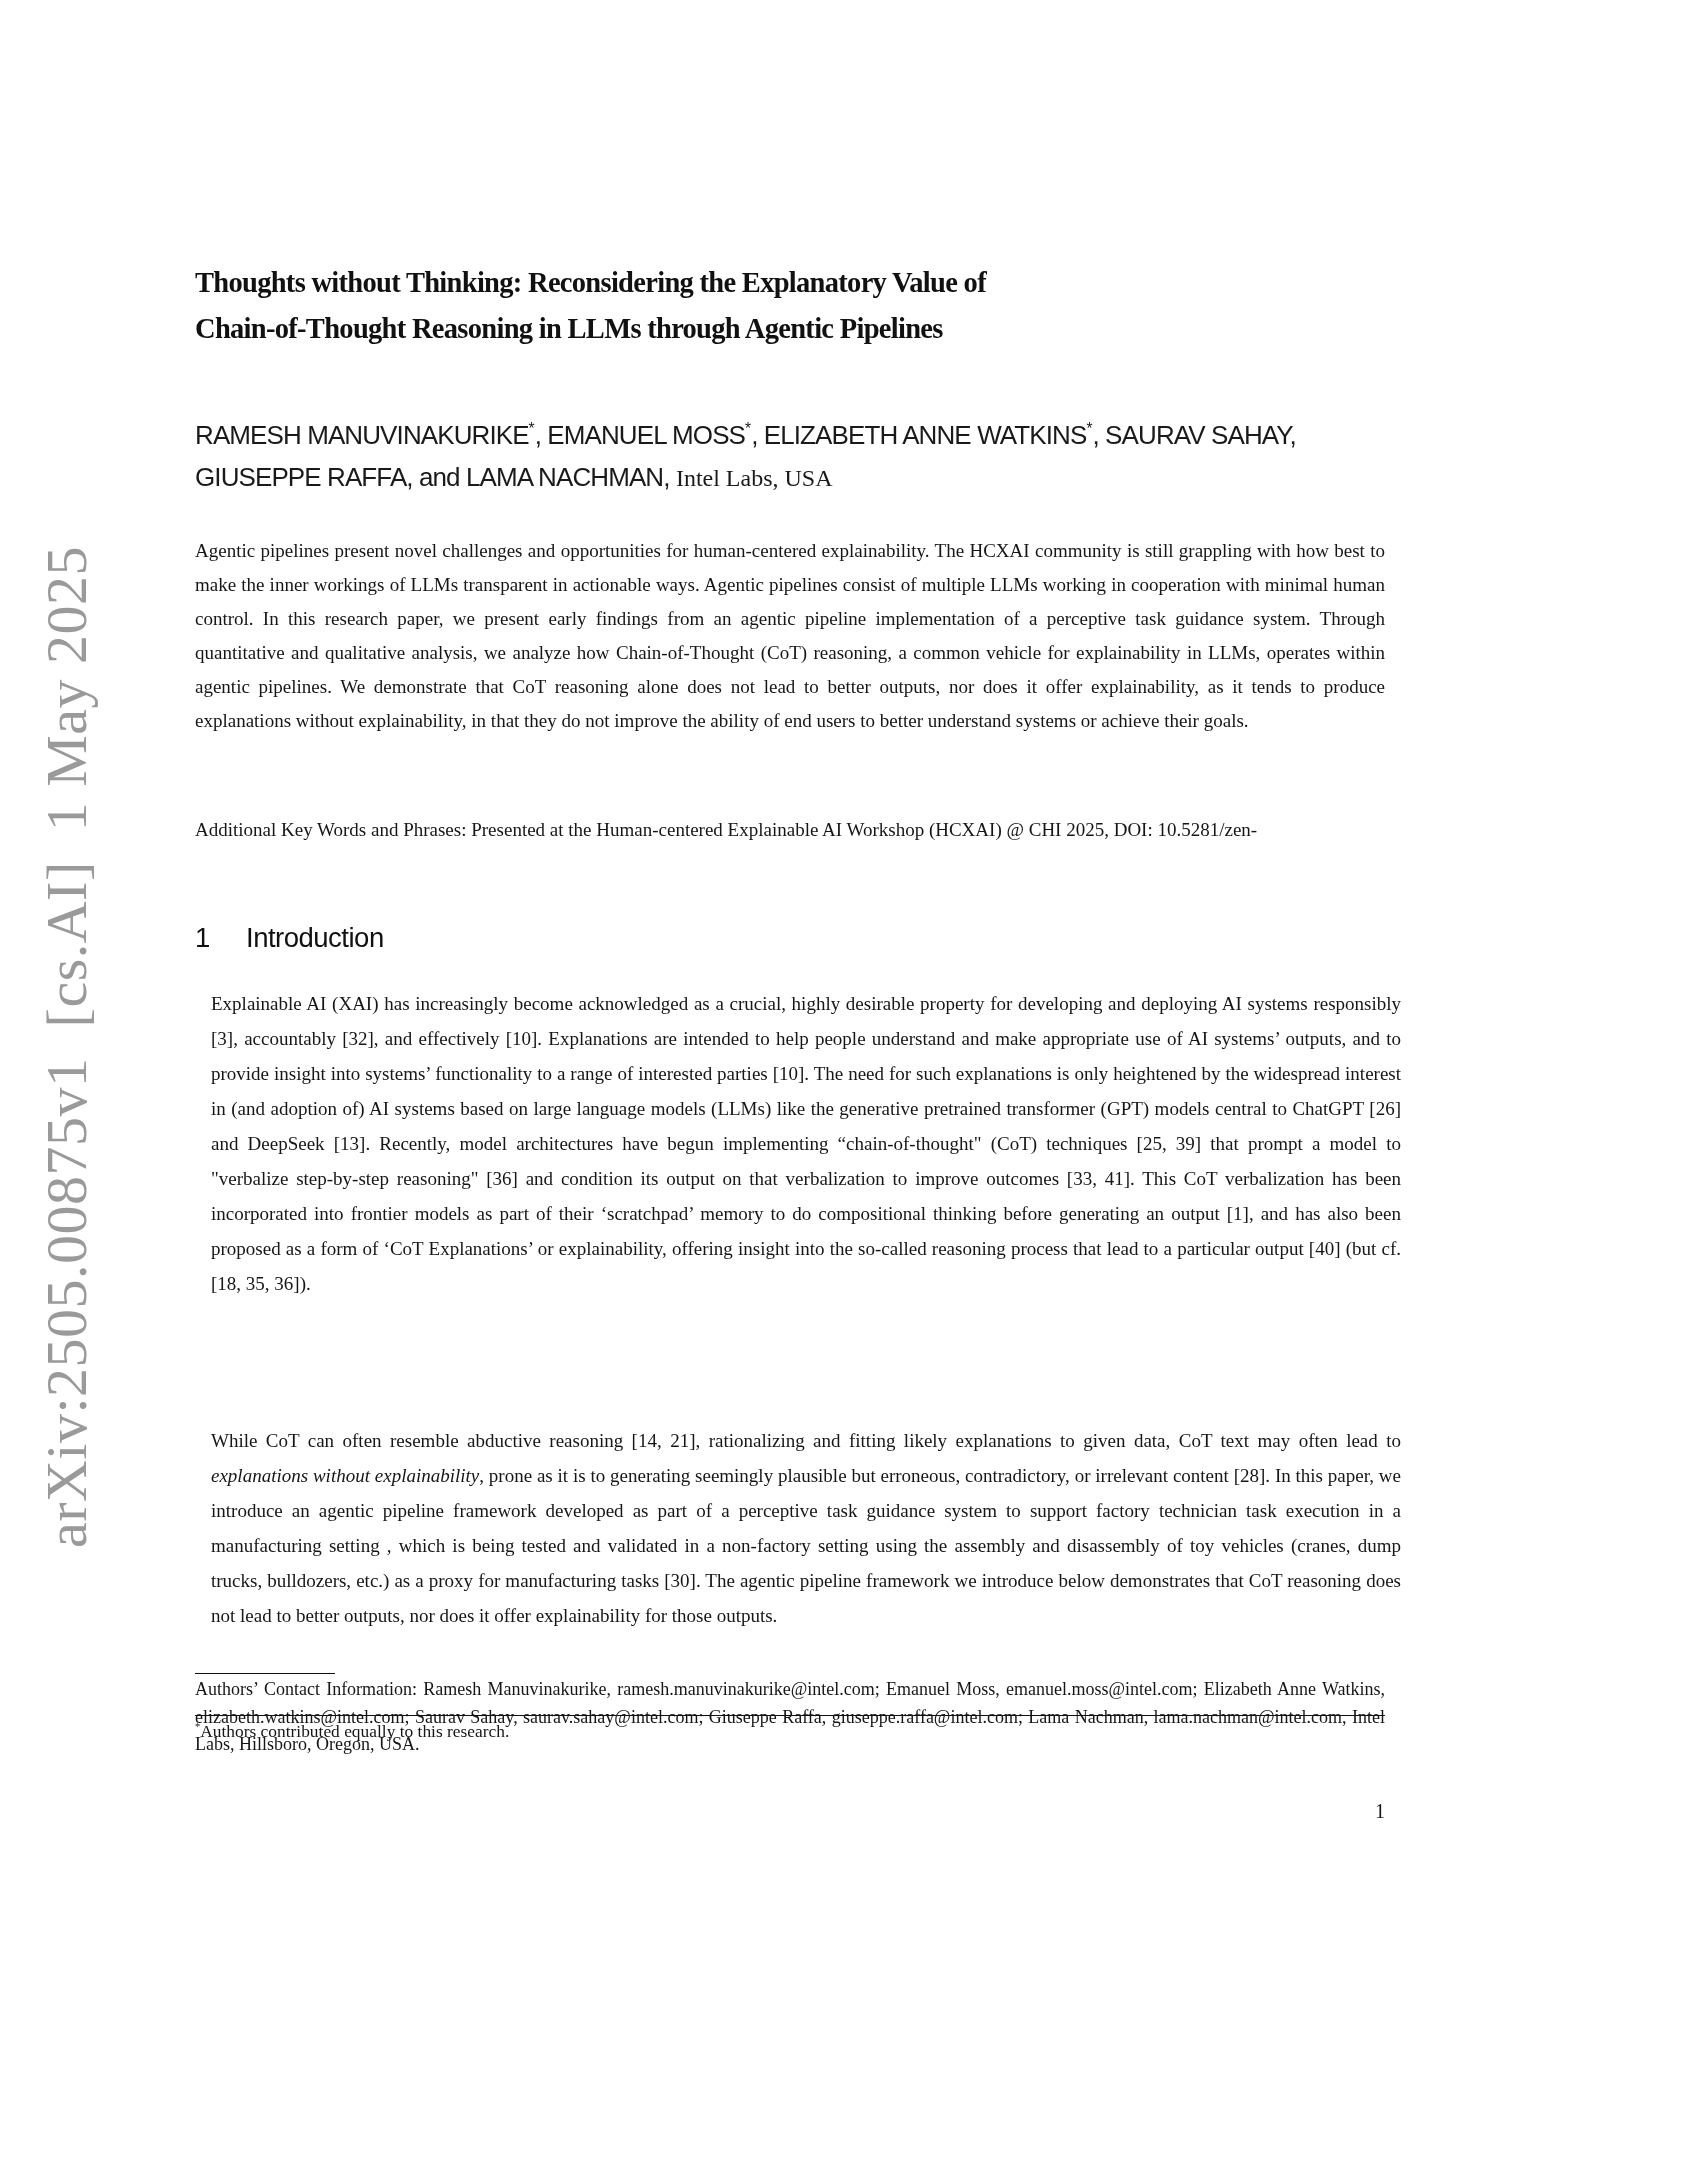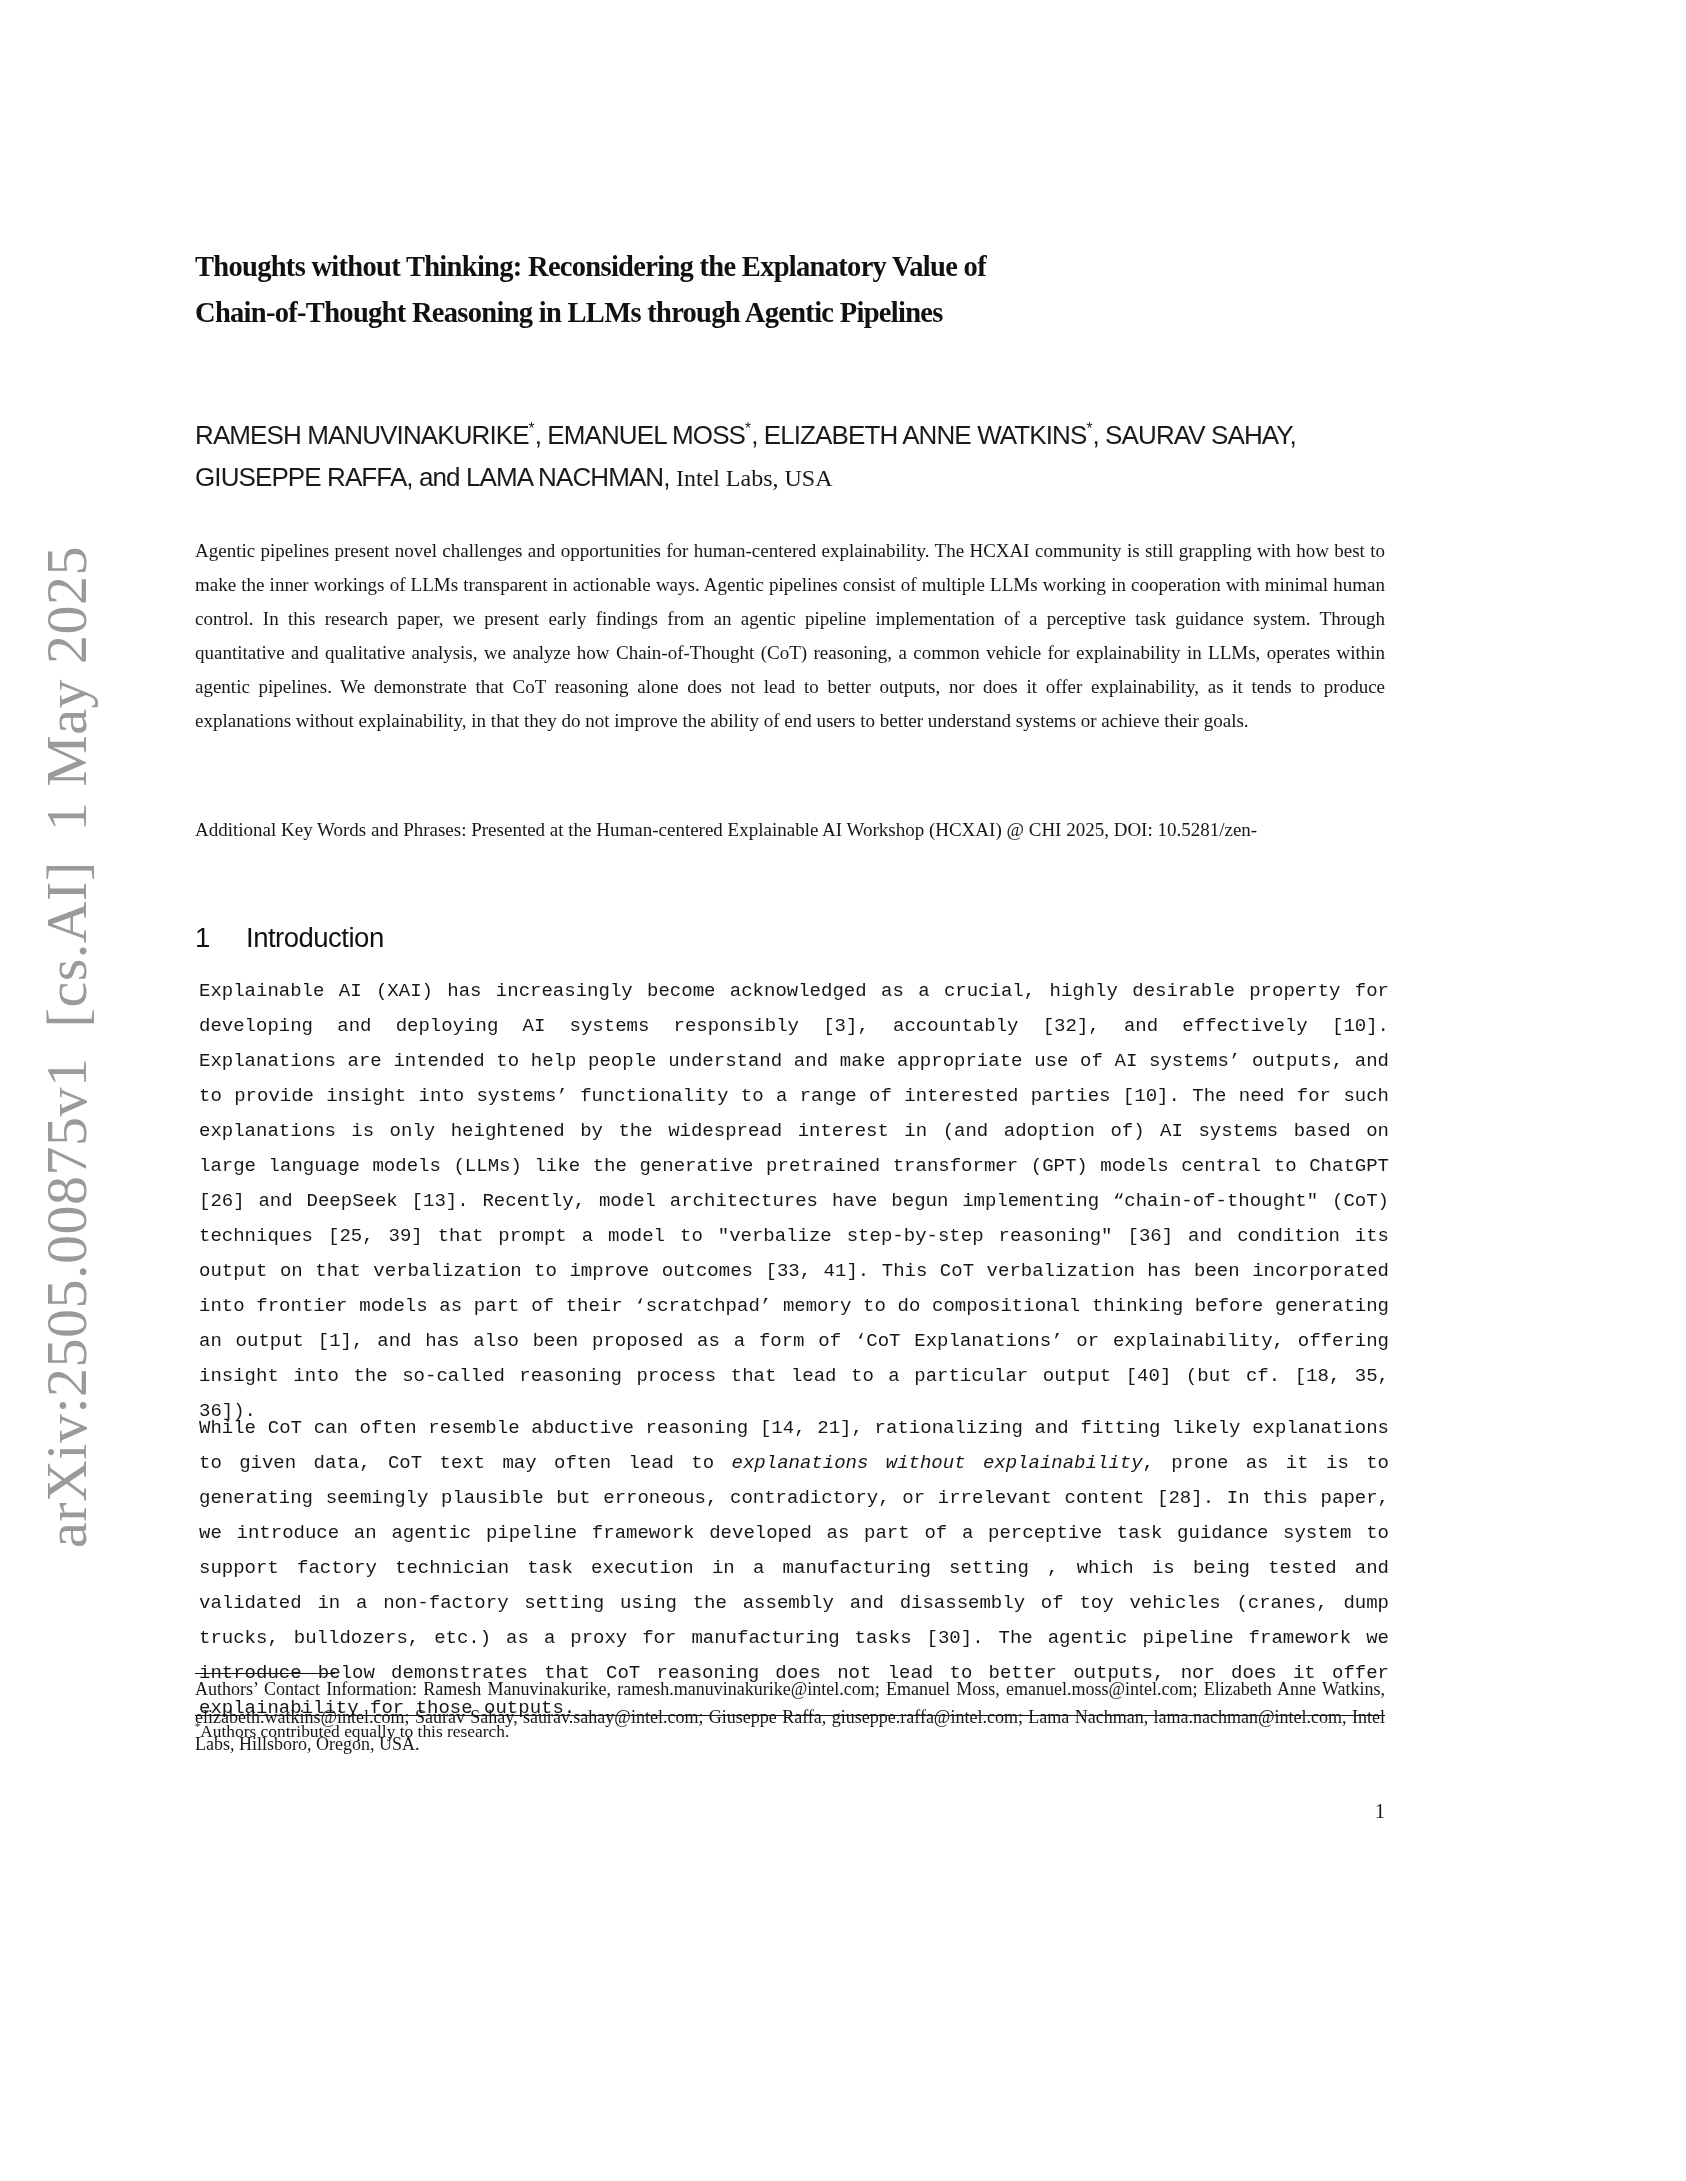--- a/index.html
+++ b/index.html
@@ -24,21 +24,21 @@
     font-size: 58px;
     color: #9a9a9a;
     white-space: pre;
     letter-spacing: 0.5px;
     font-family: "Liberation Serif", serif;
   }
 
   .col { left: 195px; width: 1190px; }
 
   .title {
-    top: 244px;
+    top: 260px;
     font-size: 28.5px;
     font-weight: bold;
     letter-spacing: -0.7px;
     line-height: 46px;
     color: #111;
   }
 
   .authors {
     top: 408px;
     font-family: "Liberation Sans", sans-serif;
@@ -76,22 +76,21 @@
     font-size: 27.5px;
     letter-spacing: -0.5px;
     color: #111;
   }
   .sec-num { display: inline-block; width: 51px; }
 
   .body-para {
     font-size: 19px;
     line-height: 35px;
     text-align: justify;
-    margin: 4px;
-    font-family: Liberation Mono, monospace;
+    margin: 16px;
   }
   .para-1 { top: 970px; }
   .para-2 { top: 1407px; }
 
   .footnote-rule {
     top: 1673px;
     width: 140px;
     border-top: 1.8px solid #111;
   }
   .footnote {

